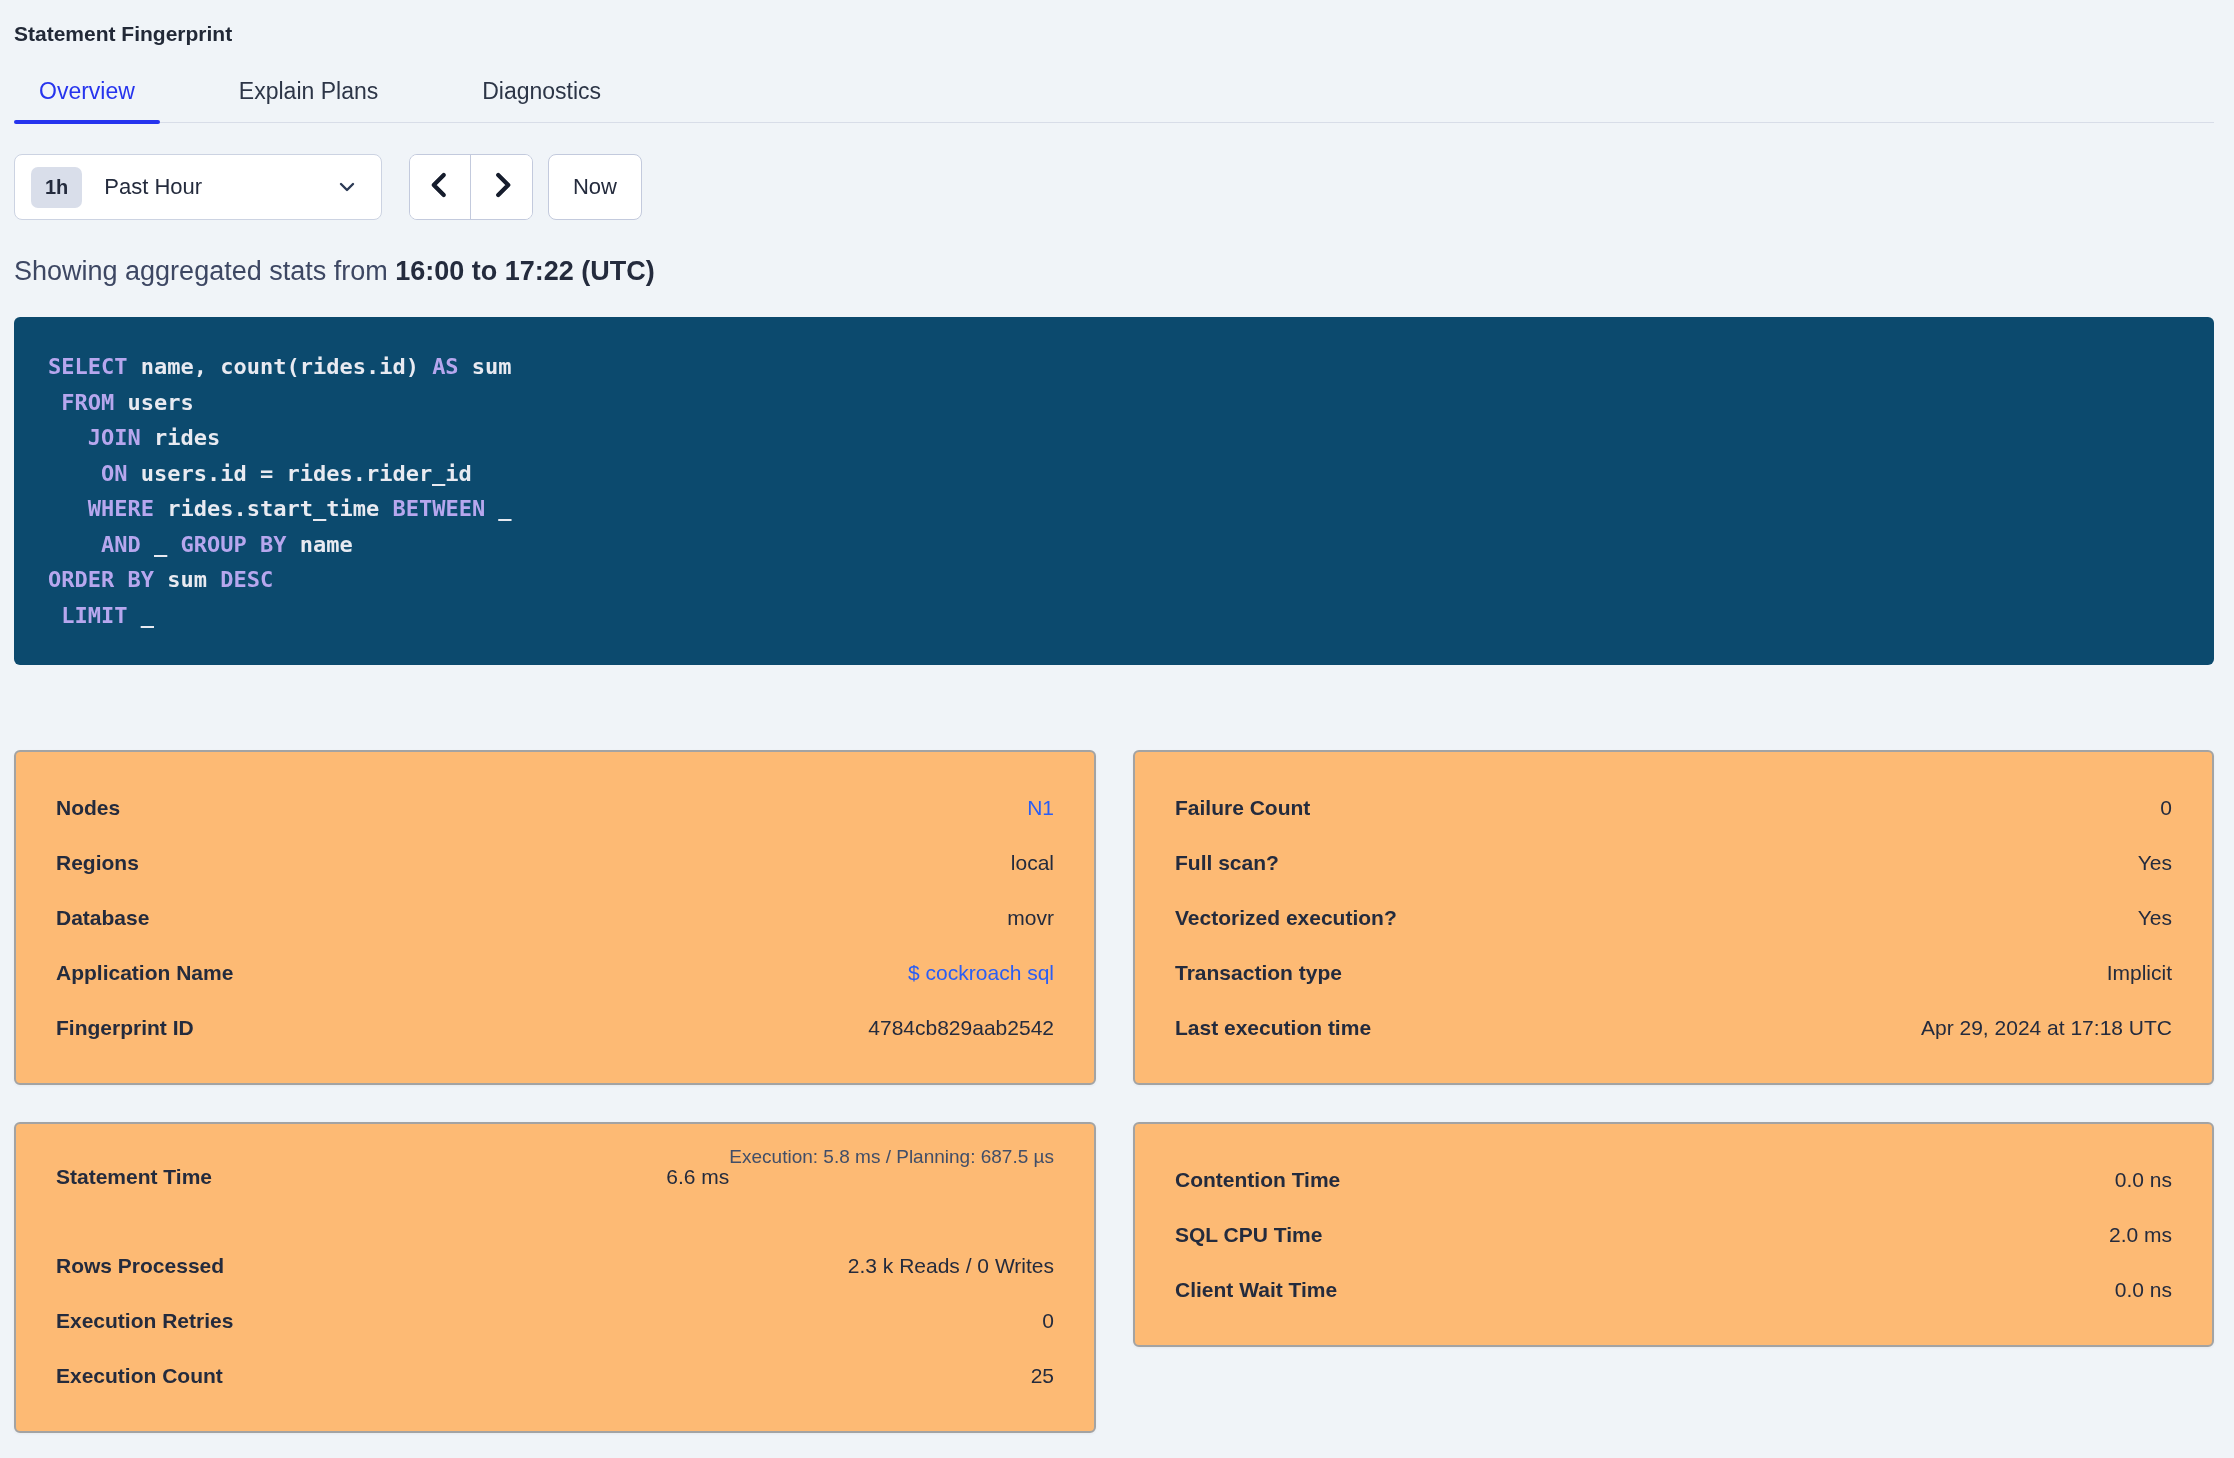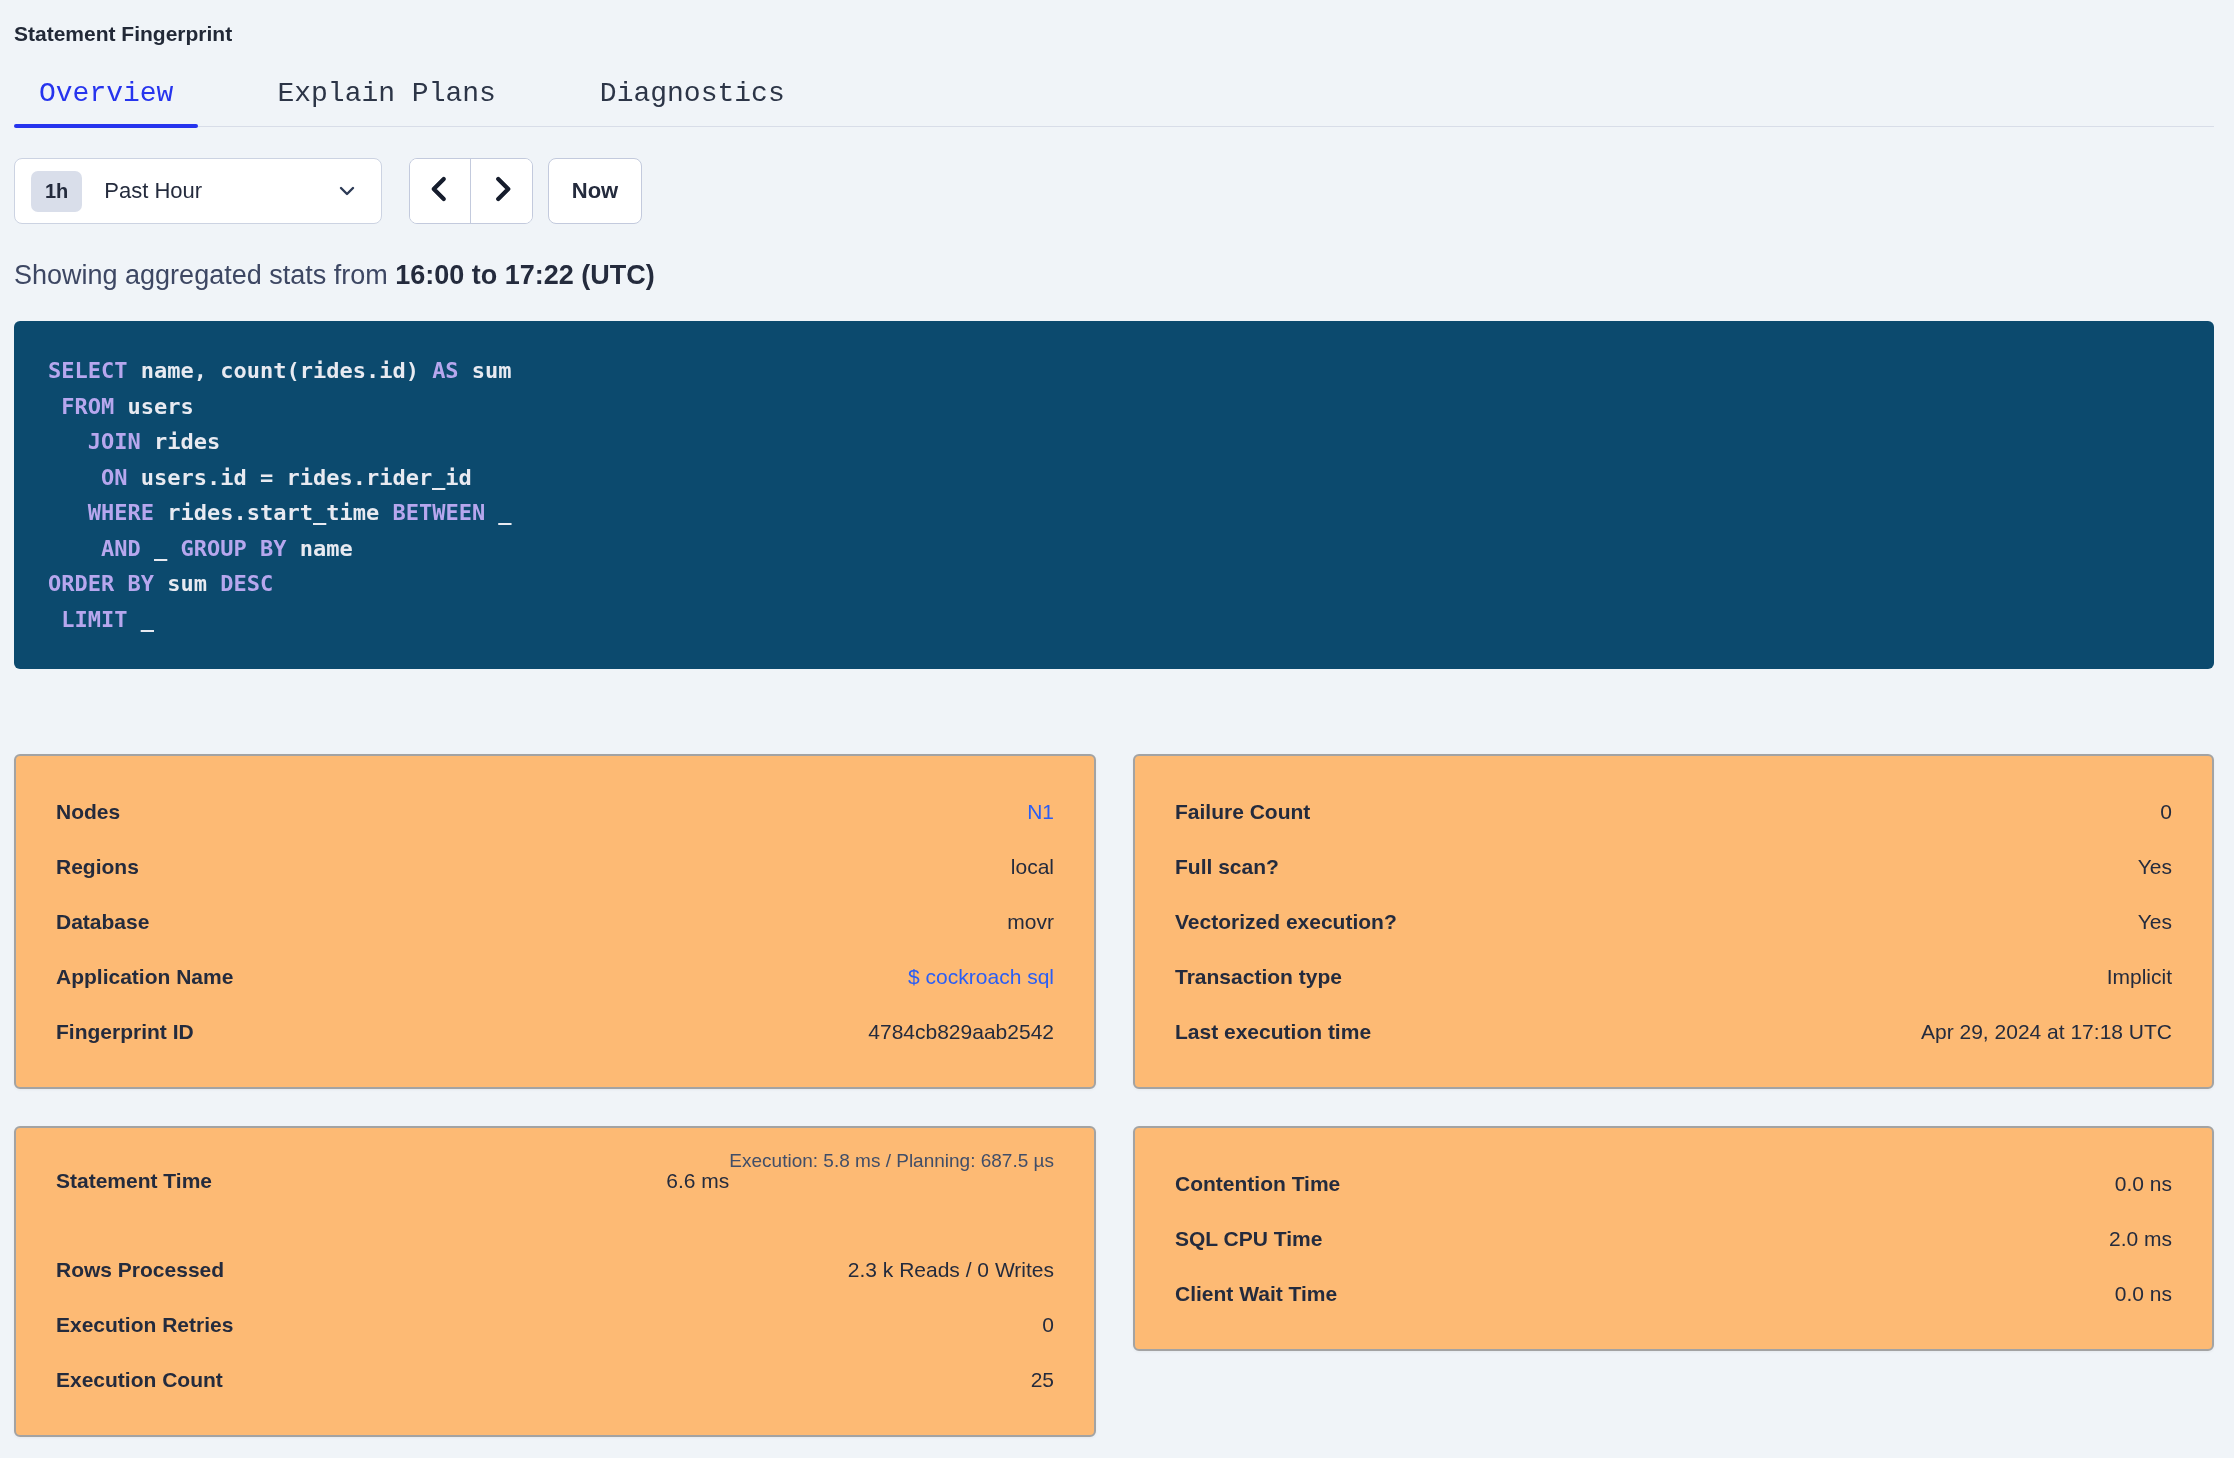--- a/index.html
+++ b/index.html
@@ -19,22 +19,22 @@
   }
 
   
   .tabs {
     display:flex; margin-top:32px;
     border-bottom:1px solid #d8dde8;
     width:2200px;
   }
   .tab {
     padding:0 25px 17px 25px; margin-right:54px;
-    font-size:28px; color:#2c3547;
-    position:relative; cursor:pointer; white-space:nowrap;font-family:Liberation Mono, monospace;
+    font-size:23px; color:#2c3547;
+    position:relative; cursor:pointer; white-space:nowrap;
   }
   .tab.active { color:#2634ee; }
   .tab.active::after {
     content:""; position:absolute; left:0; right:0; bottom:-2px;
     height:4px; background:#2634ee; border-radius:2px;
   }
 
   
   .toolbar { display:flex; margin-top:31px; height:66px; align-items:stretch; }
   .time-select {
@@ -56,21 +56,21 @@
   }
   .arrow-btn {
     width:61px; display:flex; align-items:center; justify-content:center;
     cursor:pointer; background:#fff;
   }
   .arrow-btn.prev { border-right:1px solid #c3cadd; }
   .now-btn {
     margin-left:15px; width:94px; background:#fff;
     border:1px solid #c3cadd; border-radius:8px;
     font-family:"Liberation Sans", sans-serif;
-    font-size:22px; font-weight:700; color:#242b3d;
+    font-size:22px; font-weight:400; color:#242b3d;
     display:flex; align-items:center; justify-content:center; cursor:pointer;
   }
 
   
   .stats-line { margin-top:36px; font-size:27px; color:#3d4763; }
   .stats-line .bold { font-weight:700; color:#242b3d; }
 
   
   .sql-box {
     margin-top:30px; width:2200px;

